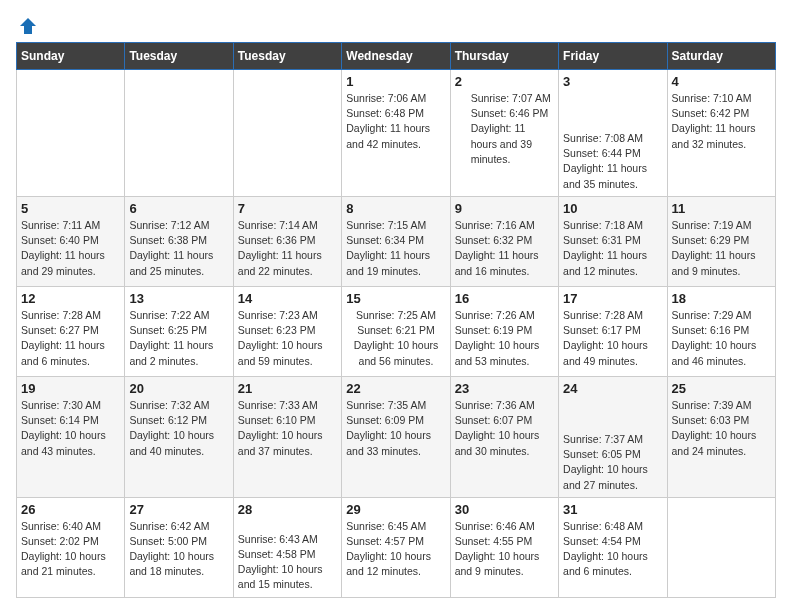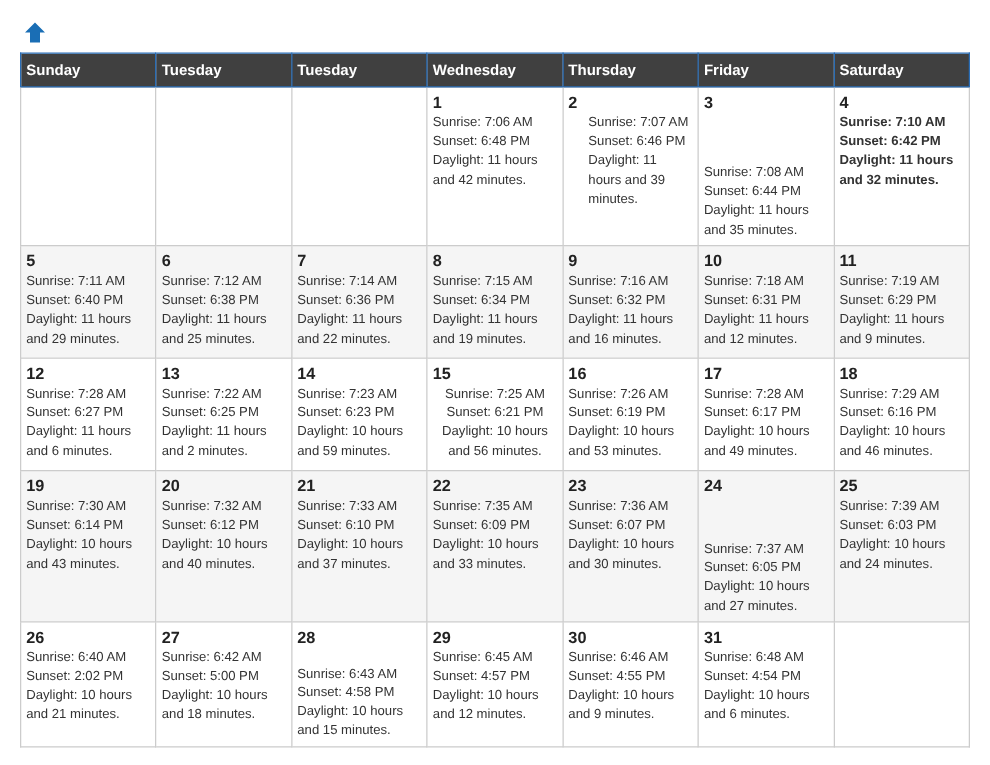--- a/index.html
+++ b/index.html
@@ -126,21 +126,21 @@
 Daylight: 11 hours and 39 minutes.</div>
         </td>
         <td>
           <div class="day-num">3</div>
           <div class="day-info" style="white-space: pre-line; margin-top: 42px;">Sunrise: 7:08 AM
 Sunset: 6:44 PM
 Daylight: 11 hours and 35 minutes.</div>
         </td>
         <td>
           <div class="day-num">4</div>
-          <div class="day-info" style="white-space: pre-line; font-weight: bold;">Sunrise: 7:10 AM
+          <div class="day-info" style="white-space: pre-line;">Sunrise: 7:10 AM
 Sunset: 6:42 PM
 Daylight: 11 hours and 32 minutes.</div>
         </td>
       </tr>
       <tr>
         <td>
           <div class="day-num">5</div>
           <div class="day-info" style="white-space: pre-line;">Sunrise: 7:11 AM
 Sunset: 6:40 PM
 Daylight: 11 hours and 29 minutes.</div>

